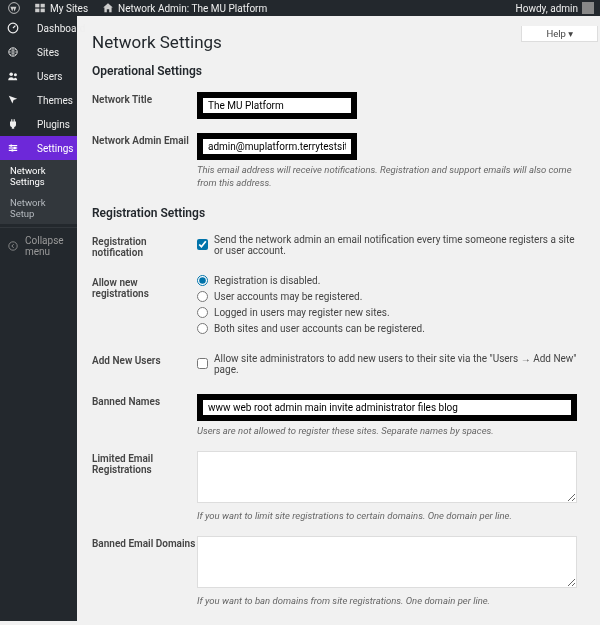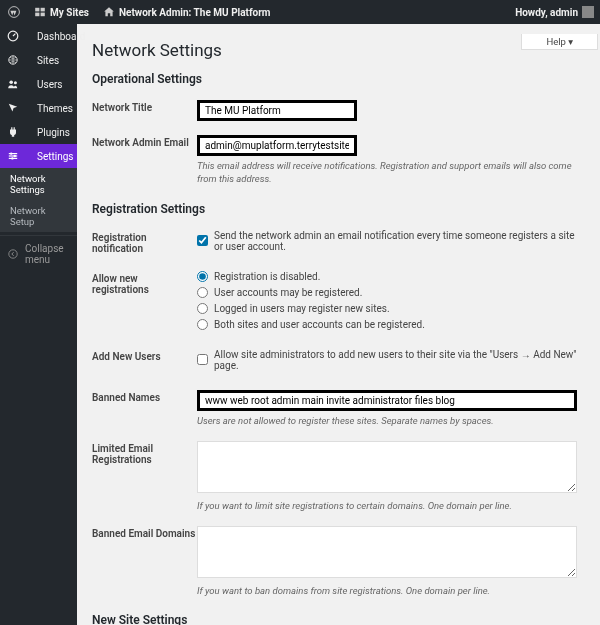--- a/index.html
+++ b/index.html
@@ -1,17 +1,17 @@
 <!DOCTYPE html>
 <html><head>
 <meta charset="utf-8">
 <style>
 * { margin:0; padding:0; box-sizing:border-box; font-family:-apple-system,BlinkMacSystemFont,"Segoe UI",Roboto,Arial,sans-serif; }
 body { background:#f1f1f1; color:#444; font-size:11px; width:600px; height:625px; overflow:hidden; }
-.toolbar { background:#23282d; height:24px; display:flex; align-items:center; color:#eee; font-size:10px;font-weight:bold; }
+.toolbar { background:#23282d; height:16px; display:flex; align-items:center; color:#eee; font-size:10px; }
 .toolbar .tb-left { display:flex; align-items:center; gap:6px; padding-left:4px; }
 .toolbar .tb-item { display:flex; align-items:center; gap:4px; padding:0 4px; cursor:pointer; }
 .toolbar .tb-right { margin-left:auto; display:flex; align-items:center; gap:4px; padding-right:6px; }
 .tb-icon { width:12px; height:12px; display:inline-block; }
 .avatar { width:12px; height:12px; background:#888; display:inline-block; }
 .container { display:flex; height:605px; }
 .sidebar { width:77px; background:#23282d; color:#eee; font-size:10px; }
 .menu-item { display:flex; align-items:center; gap:18px; padding:6px 7px; cursor:pointer; }
 .menu-item.active { background:#6d28d9; color:#fff; }
 .menu-icon { width:12px; height:12px; flex-shrink:0; }
@@ -19,21 +19,21 @@
 .submenu-item { padding:5px 8px 5px 10px; cursor:pointer; color:#b4b9be; font-size:9.5px; }
 .submenu-item.active { color:#fff; }
 .collapse { display:flex; align-items:center; gap:6px; padding:7px 7px; color:#999; cursor:pointer; border-top:1px solid #32373c; margin-top:3px; }
 .content { flex:1; padding:10px 15px; overflow-y:auto; position:relative; }
 .help-tab { position:absolute; right:2px; top:10px; background:#fff; border:1px solid #ddd; border-top:none; padding:2px 24px; font-size:9.5px; cursor:pointer; }
 h1.pg-title { font-size:17px; font-weight:400; color:#23282d; margin:6px 0 12px; }
 h2.sect { font-size:12px; font-weight:600; margin:12px 0 10px; color:#23282d; }
 .form-row { display:flex; margin-bottom:6px; padding:4px 0; }
 .form-row .lbl { width:105px; font-size:10px; font-weight:600; padding-top:2px; }
 .form-row .fld { flex:1; }
-input[type=text], input[type=email] { width:160px; padding:2px 5px; border:3px solid #000000; font-size:10px; background:#fff; }
+input[type=text], input[type=email] { width:160px; padding:2px 5px; border:6px solid #000000; font-size:10px; background:#fff; }
 input.wide { width:380px; }
 textarea { width:380px; padding:4px 5px; border:1px solid #ddd; font-size:10px; font-family:inherit; resize:vertical; }
 textarea.tall { height:52px; }
 .desc { font-size:9.5px; font-style:italic; color:#666; margin-top:3px; max-width:390px; line-height:1.4; }
 .radio-row, .check-row { display:flex; align-items:center; gap:6px; margin-bottom:5px; font-size:10px; }
 input[type=radio], input[type=checkbox] { width:11px; height:11px; accent-color:#0073aa; }
 </style>
 </head>
 <body>
 

